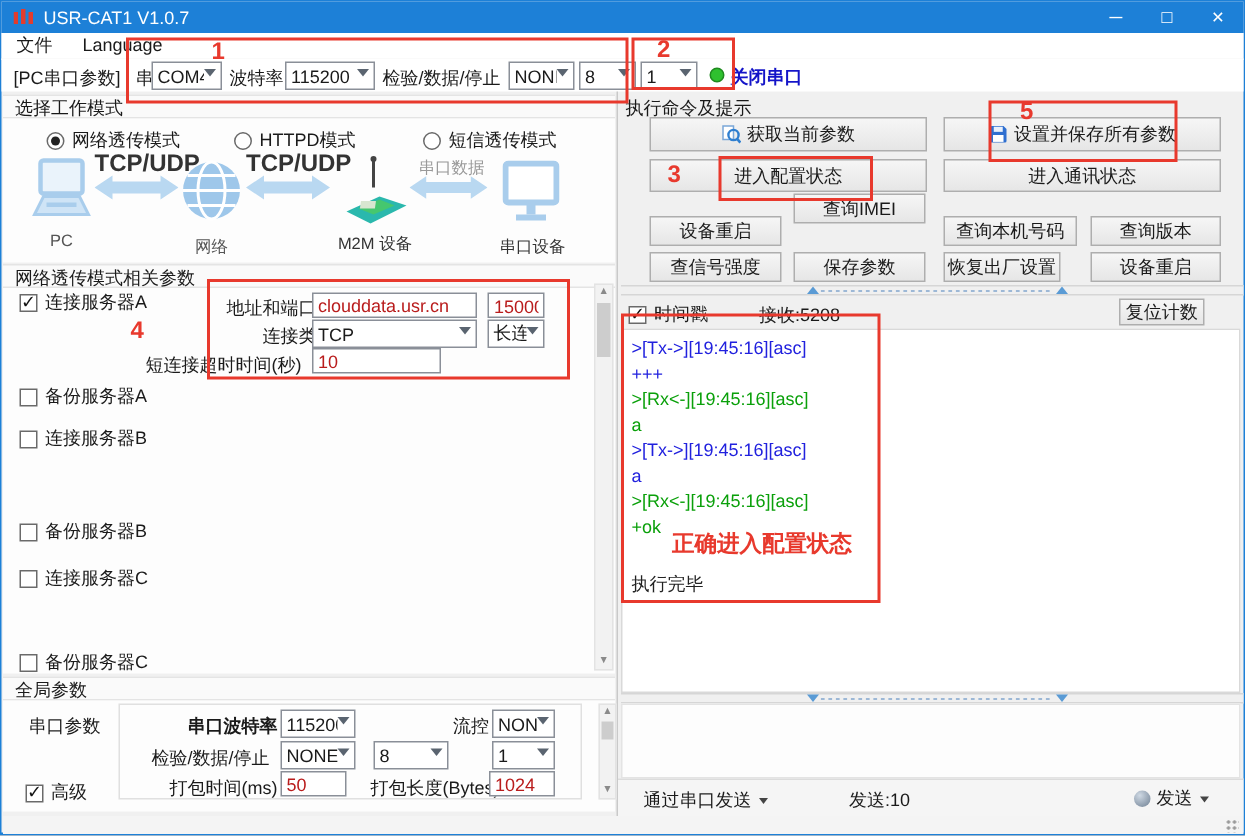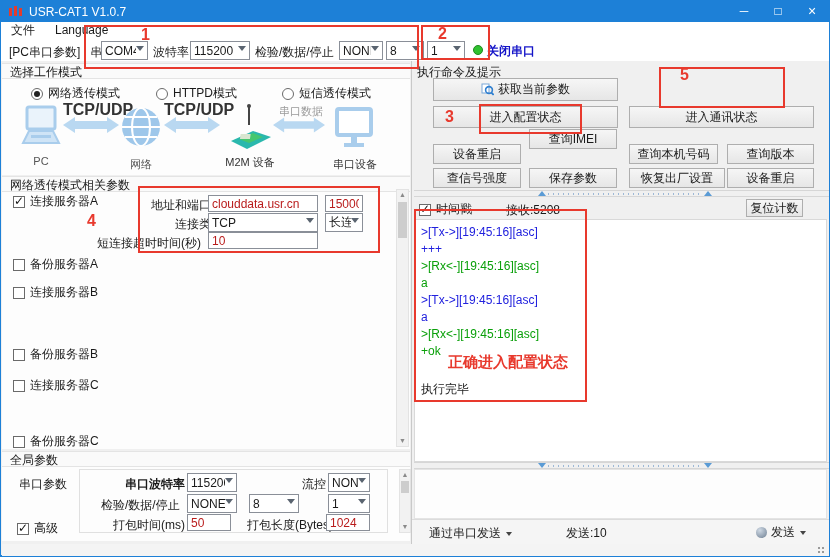--- a/index.html
+++ b/index.html
@@ -185,21 +185,21 @@
   <span class="lbl" style="left:174px;top:215px;">连接类型</span>
   <div class="combo" style="left:207px;top:212px;width:110px;">
     <span class="cval">TCP</span>
       <i class="carr"></i>
     </div>
   <div class="combo" style="left:324px;top:212px;width:38px;">
     <span class="cval">长连接</span>
       <i class="carr"></i>
     </div>
   <span class="lbl" style="left:96px;top:234px;">短连接超时时间(秒)</span>
-  <input class="tbox" style="left: 207px; top: 231px; width: 110px;" readonly="" value="10">
+  <input class="tbox" style="left: 207px; top: 231px; width: 86px;" readonly="" value="10">
 
   <div class="cb" style="left:12px;top:255px;">
     <i class="box"></i>
       <span>备份服务器A</span>
     </div>
   <div class="cb" style="left:12px;top:283px;">
     <i class="box"></i>
       <span>连接服务器B</span>
     </div>
   <div class="cb" style="left:12px;top:345px;">
@@ -269,20 +269,28 @@
   <span class="lbl" style="left:416px;top:63px;">执行命令及提示</span>
 
   <div class="btn" style="left:432px;top:77px;width:185px;height:23px;">
     <svg width="13" height="13" viewBox="0 0 13 13">
       <rect x="1" y="1" width="7" height="9" fill="#fff" stroke="#7aa7d8"></rect>
         <circle cx="8" cy="7" r="3.4" fill="none" stroke="#2f7fd0" stroke-width="1.6"></circle>
         <line x1="10.4" y1="9.6" x2="12.6" y2="12" stroke="#2f7fd0" stroke-width="1.8"></line>
       </svg>
     <span>获取当前参数</span>
     </div>
+  <div class="btn" style="left:628px;top:77px;width:185px;height:23px;">
+    <svg width="13" height="13" viewBox="0 0 13 13">
+      <path d="M1 2 Q1 1 2 1 H10 L12 3 V11 Q12 12 11 12 H2 Q1 12 1 11 Z" fill="#2f6fd0"></path>
+        <rect x="3.5" y="1.5" width="6" height="3.4" fill="#e8f0fb"></rect>
+        <rect x="3" y="7" width="7" height="4.6" fill="#fff"></rect>
+      </svg>
+    <span>设置并保存所有参数</span>
+    </div>
   <div class="btn" style="left:432px;top:105px;width:185px;height:22px;">
     <span>进入配置状态</span>
     </div>
   <div class="btn" style="left:628px;top:105px;width:185px;height:22px;">
     <span>进入通讯状态</span>
     </div>
 
   <div class="btn" style="left:432px;top:143px;width:88px;height:20px;">
       <span>设备重启</span>
     </div>
@@ -294,21 +302,21 @@
     </div>
   <div class="btn" style="left:726px;top:143px;width:87px;height:20px;">
       <span>查询版本</span>
     </div>
   <div class="btn" style="left:432px;top:167px;width:88px;height:20px;">
       <span>查信号强度</span>
     </div>
   <div class="btn" style="left:528px;top:167px;width:88px;height:20px;">
       <span>保存参数</span>
     </div>
-  <div class="btn" style="left:628px;top:167px;width:96px;height:20px;">
+  <div class="btn" style="left:628px;top:167px;width:78px;height:20px;">
       <span>恢复出厂设置</span>
     </div>
   <div class="btn" style="left:726px;top:167px;width:87px;height:20px;">
       <span>设备重启</span>
     </div>
 
   <div class="splitter" style="left:413px;top:189px;width:415px;">
     <div class="grip" style="left:132px;width:155px;"></div>
     <i class="griparr" style="left:124px;"></i>
     <i class="griparr" style="left:290px;"></i>

